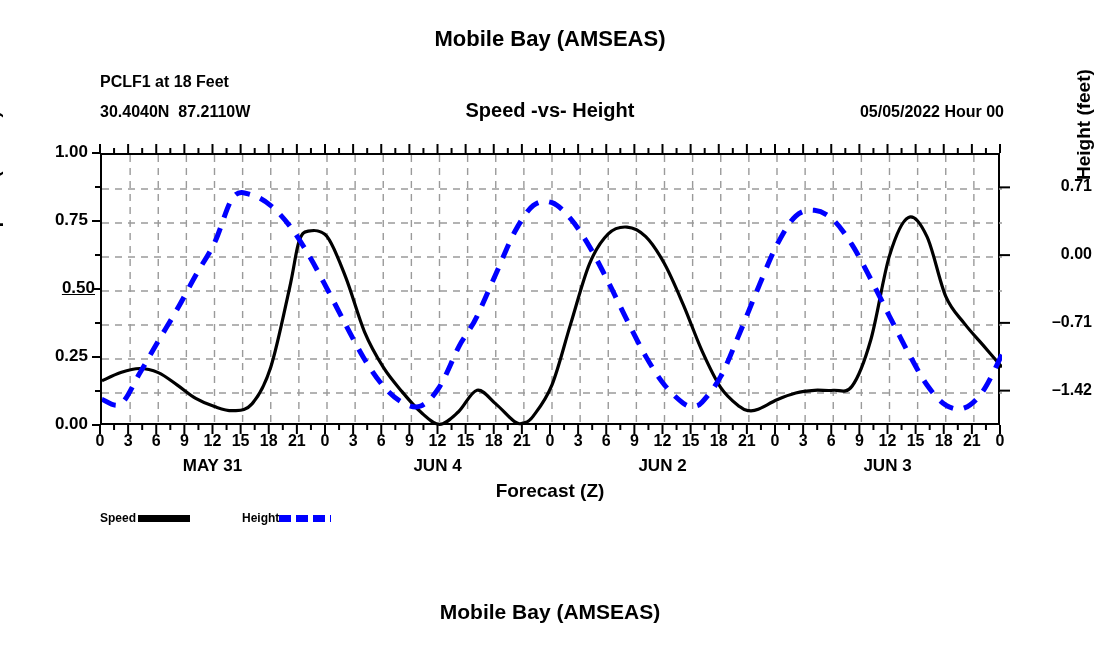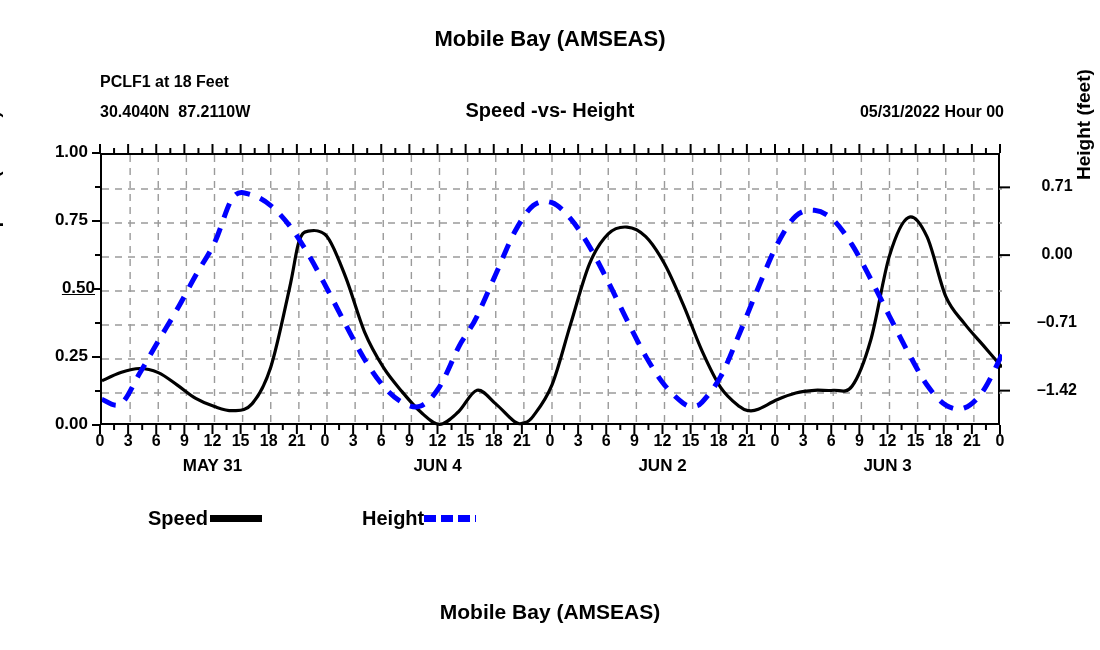--- a/index.html
+++ b/index.html
@@ -107,21 +107,21 @@
     font-size: 17px;
     font-weight: bold;
     text-align: right;
     width: 60px;
     white-space: nowrap;
   }
   .ylab-right {
     position: absolute;
     font-size: 16px;
     font-weight: bold;
-    text-align: center;
+    text-align: right;
     width: 70px;
     white-space: nowrap;
   }
   .ytitle-left {
     position: absolute;
     left: -18px;
     top: 240px;
     transform: rotate(-90deg);
     transform-origin: left top;
     font-size: 19px;
@@ -174,24 +174,23 @@
     display: flex;
     align-items: center;
     height: 18px;
   }
   .legend-item {
     display: flex;
     align-items: center;
     height: 18px;
   }
   .legend-label {
-    font-size: 20px;
+    font-size: 12px;
     font-weight: bold;
     white-space: nowrap;
-    margin-left: 48px;
   }
   .legend-swatch-speed {
     width: 52px;
     height: 7px;
     background: #000000;
     margin-left: 2px;
   }
   .legend-swatch-height {
     width: 52px;
     height: 7px;
@@ -205,21 +204,21 @@
 </head>
 <body>
 
 <div class="page">
 
   <div class="title-main">Mobile Bay (AMSEAS)</div>
 
   <div class="station-line1">PCLF1 at 18 Feet</div>
   <div class="station-line2">30.4040N  87.2110W</div>
   <div class="subtitle">Speed -vs- Height</div>
-  <div class="runtime">05/31/2022 Hour 00</div>
+  <div class="runtime">05/05/2022 Hour 00</div>
 
   <div class="ytitle-left">Speed (Knots)</div>
   <div class="ytitle-right">Height (feet)</div>
 
   <div id="ylabels-left">
       <div class="ylab-left" style="left: 28px; top: 142px;">1.00</div>
       <div class="ylab-left" style="left: 28px; top: 210px;">0.75</div>
       <div class="ylab-left" style="left: 35px; top: 278px; text-decoration: underline;">0.50</div>
       <div class="ylab-left" style="left: 28px; top: 346px;">0.25</div>
       <div class="ylab-left" style="left: 28px; top: 414px;">0.00</div>
@@ -265,20 +264,21 @@
       <div class="xtick" style="left: 971.875px;">21</div>
       <div class="xtick" style="left: 1000px;">0</div>
     </div>
   <div id="daylabels">
       <div class="daylabel" style="left: 212.5px;">MAY 31</div>
       <div class="daylabel" style="left: 437.5px;">JUN 4</div>
       <div class="daylabel" style="left: 662.5px;">JUN 2</div>
       <div class="daylabel" style="left: 887.5px; text-align: center;">JUN 3</div>
     </div>
 
+  <div class="xtitle">Forecast (Z)</div>
 
   <div class="plot">
     <div class="plot-inner">
       <svg class="grid-svg" id="grid-svg" viewBox="0 0 900 272" preserveAspectRatio="none">
           <line x1="28.125" y1="0" x2="28.125" y2="272" stroke="#9a9a9a" stroke-width="1.4" stroke-dasharray="7,6"></line>
           <line x1="56.25" y1="0" x2="56.25" y2="272" stroke="#9a9a9a" stroke-width="1.4" stroke-dasharray="7,6"></line>
           <line x1="84.375" y1="0" x2="84.375" y2="272" stroke="#9a9a9a" stroke-width="1.4" stroke-dasharray="7,6"></line>
           <line x1="112.5" y1="0" x2="112.5" y2="272" stroke="#9a9a9a" stroke-width="1.4" stroke-dasharray="7,6"></line>
           <line x1="140.625" y1="0" x2="140.625" y2="272" stroke="#9a9a9a" stroke-width="1.4" stroke-dasharray="7,6"></line>
           <line x1="168.75" y1="0" x2="168.75" y2="272" stroke="#9a9a9a" stroke-width="1.4" stroke-dasharray="7,6"></line>

